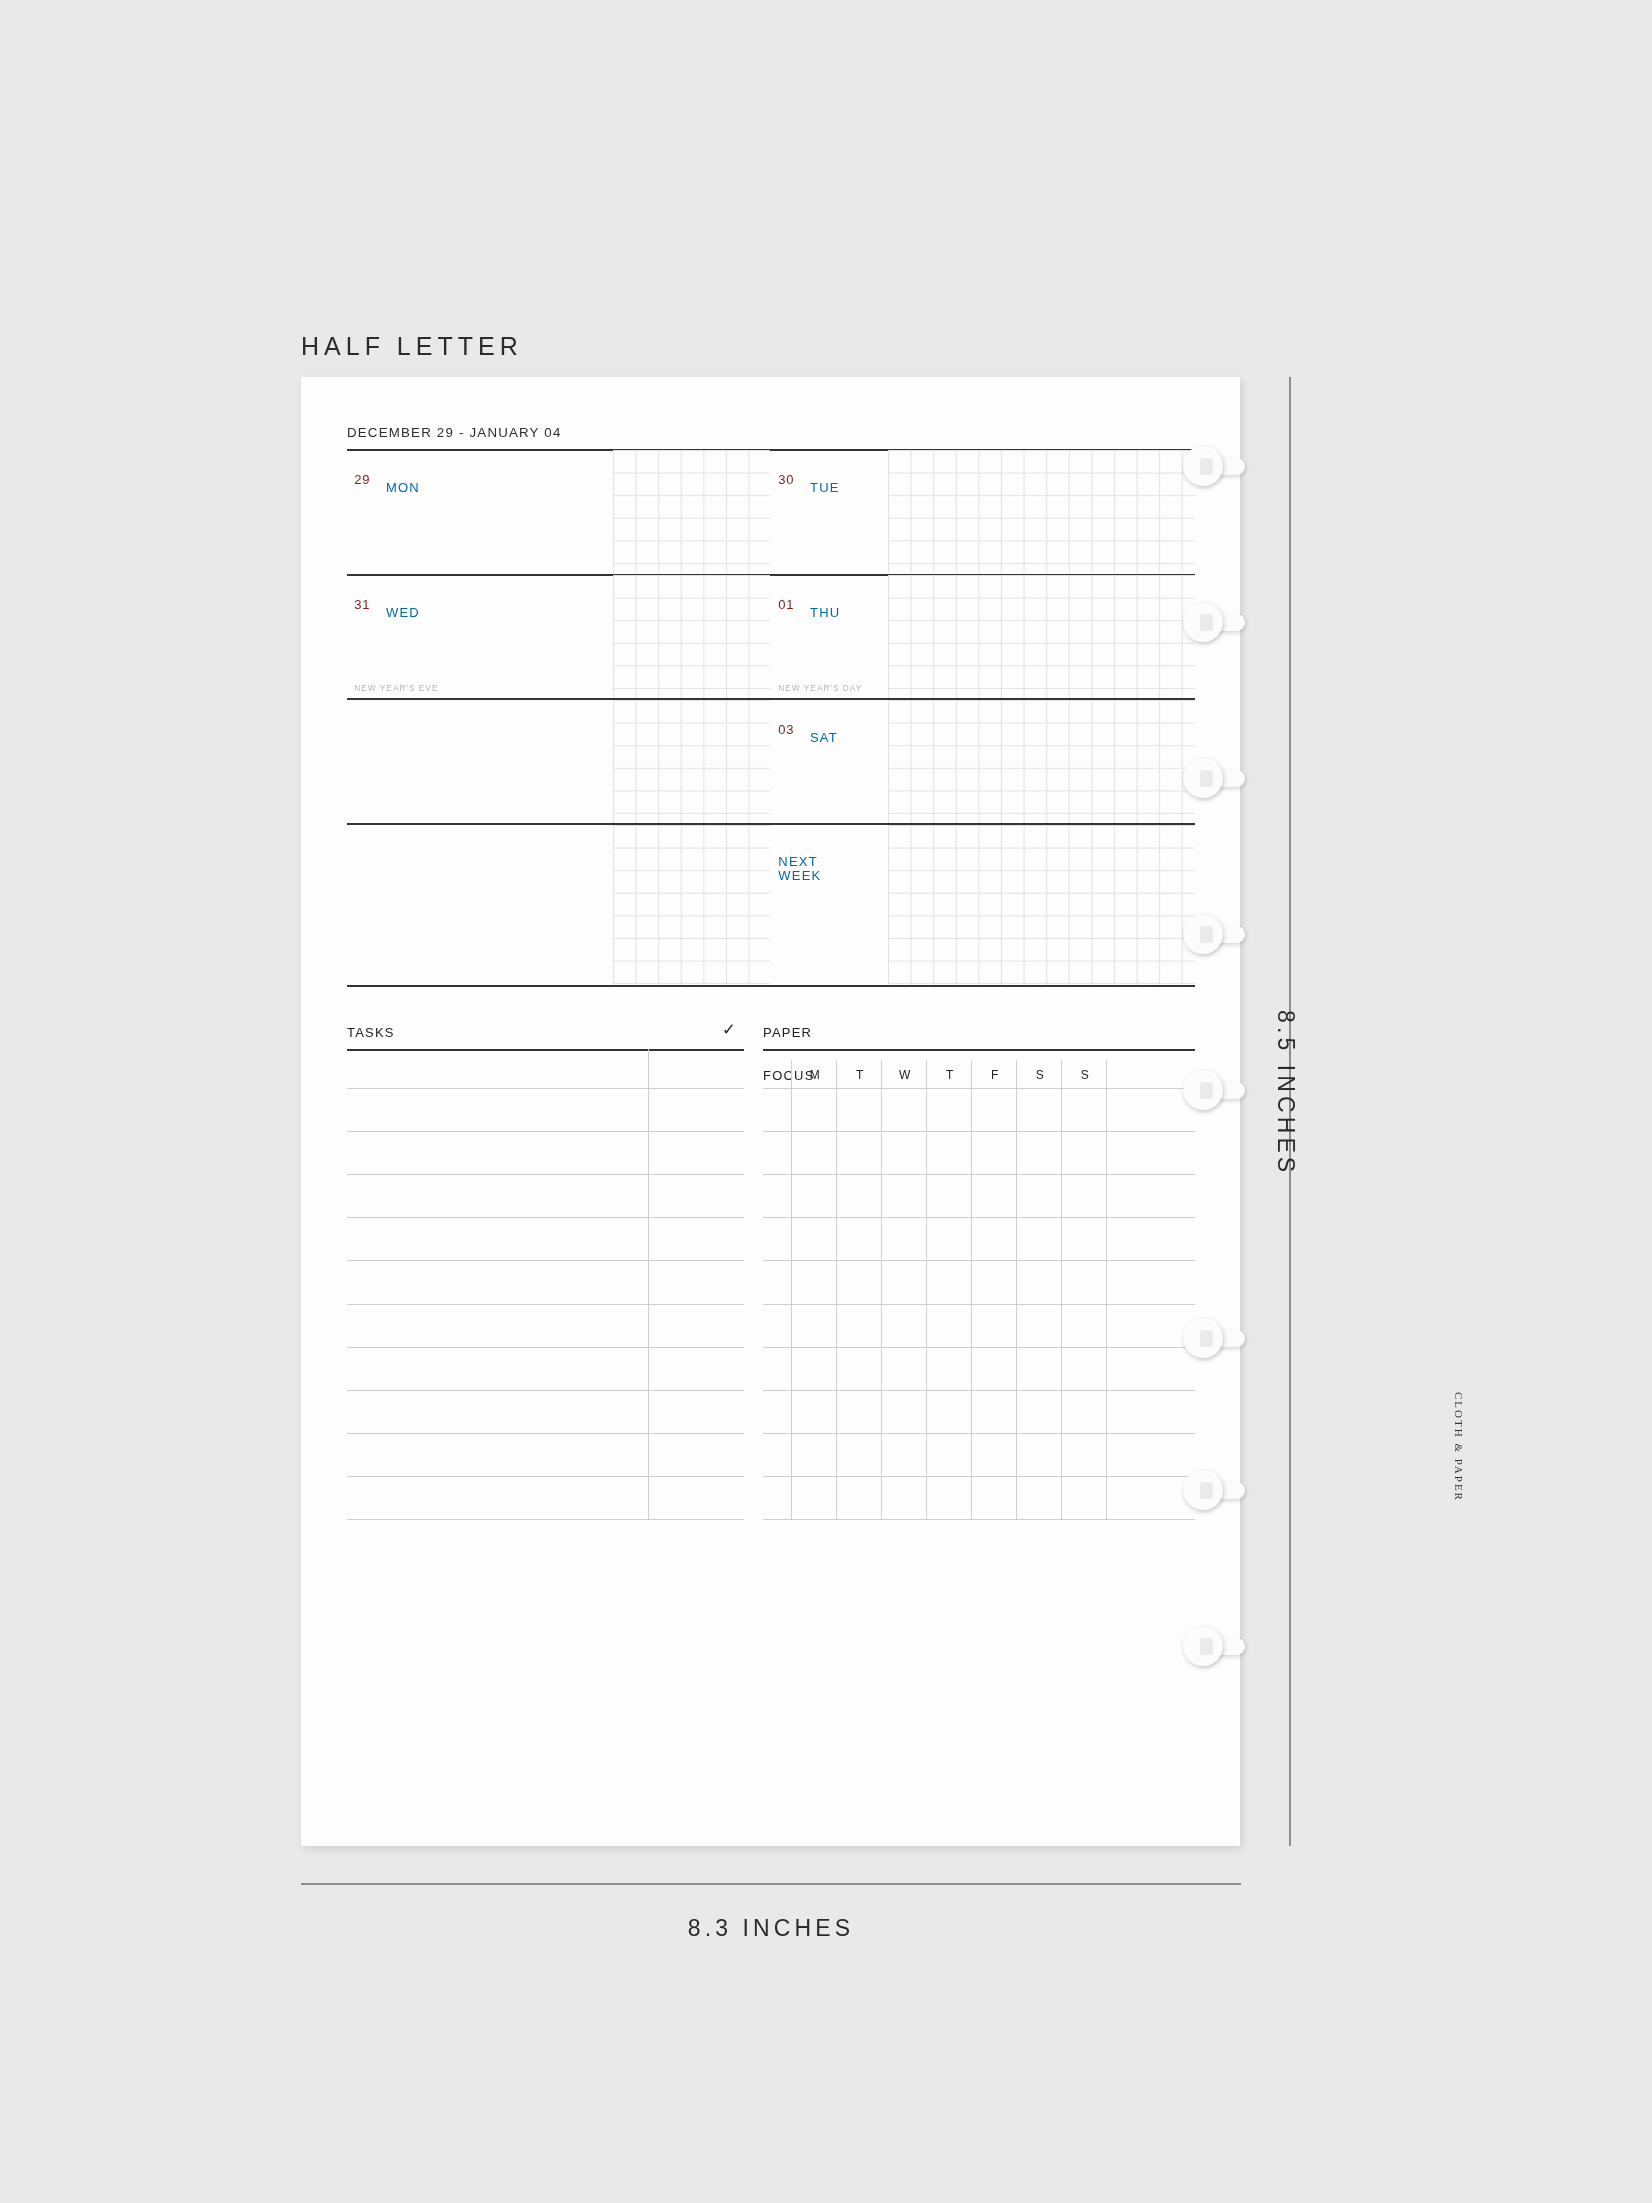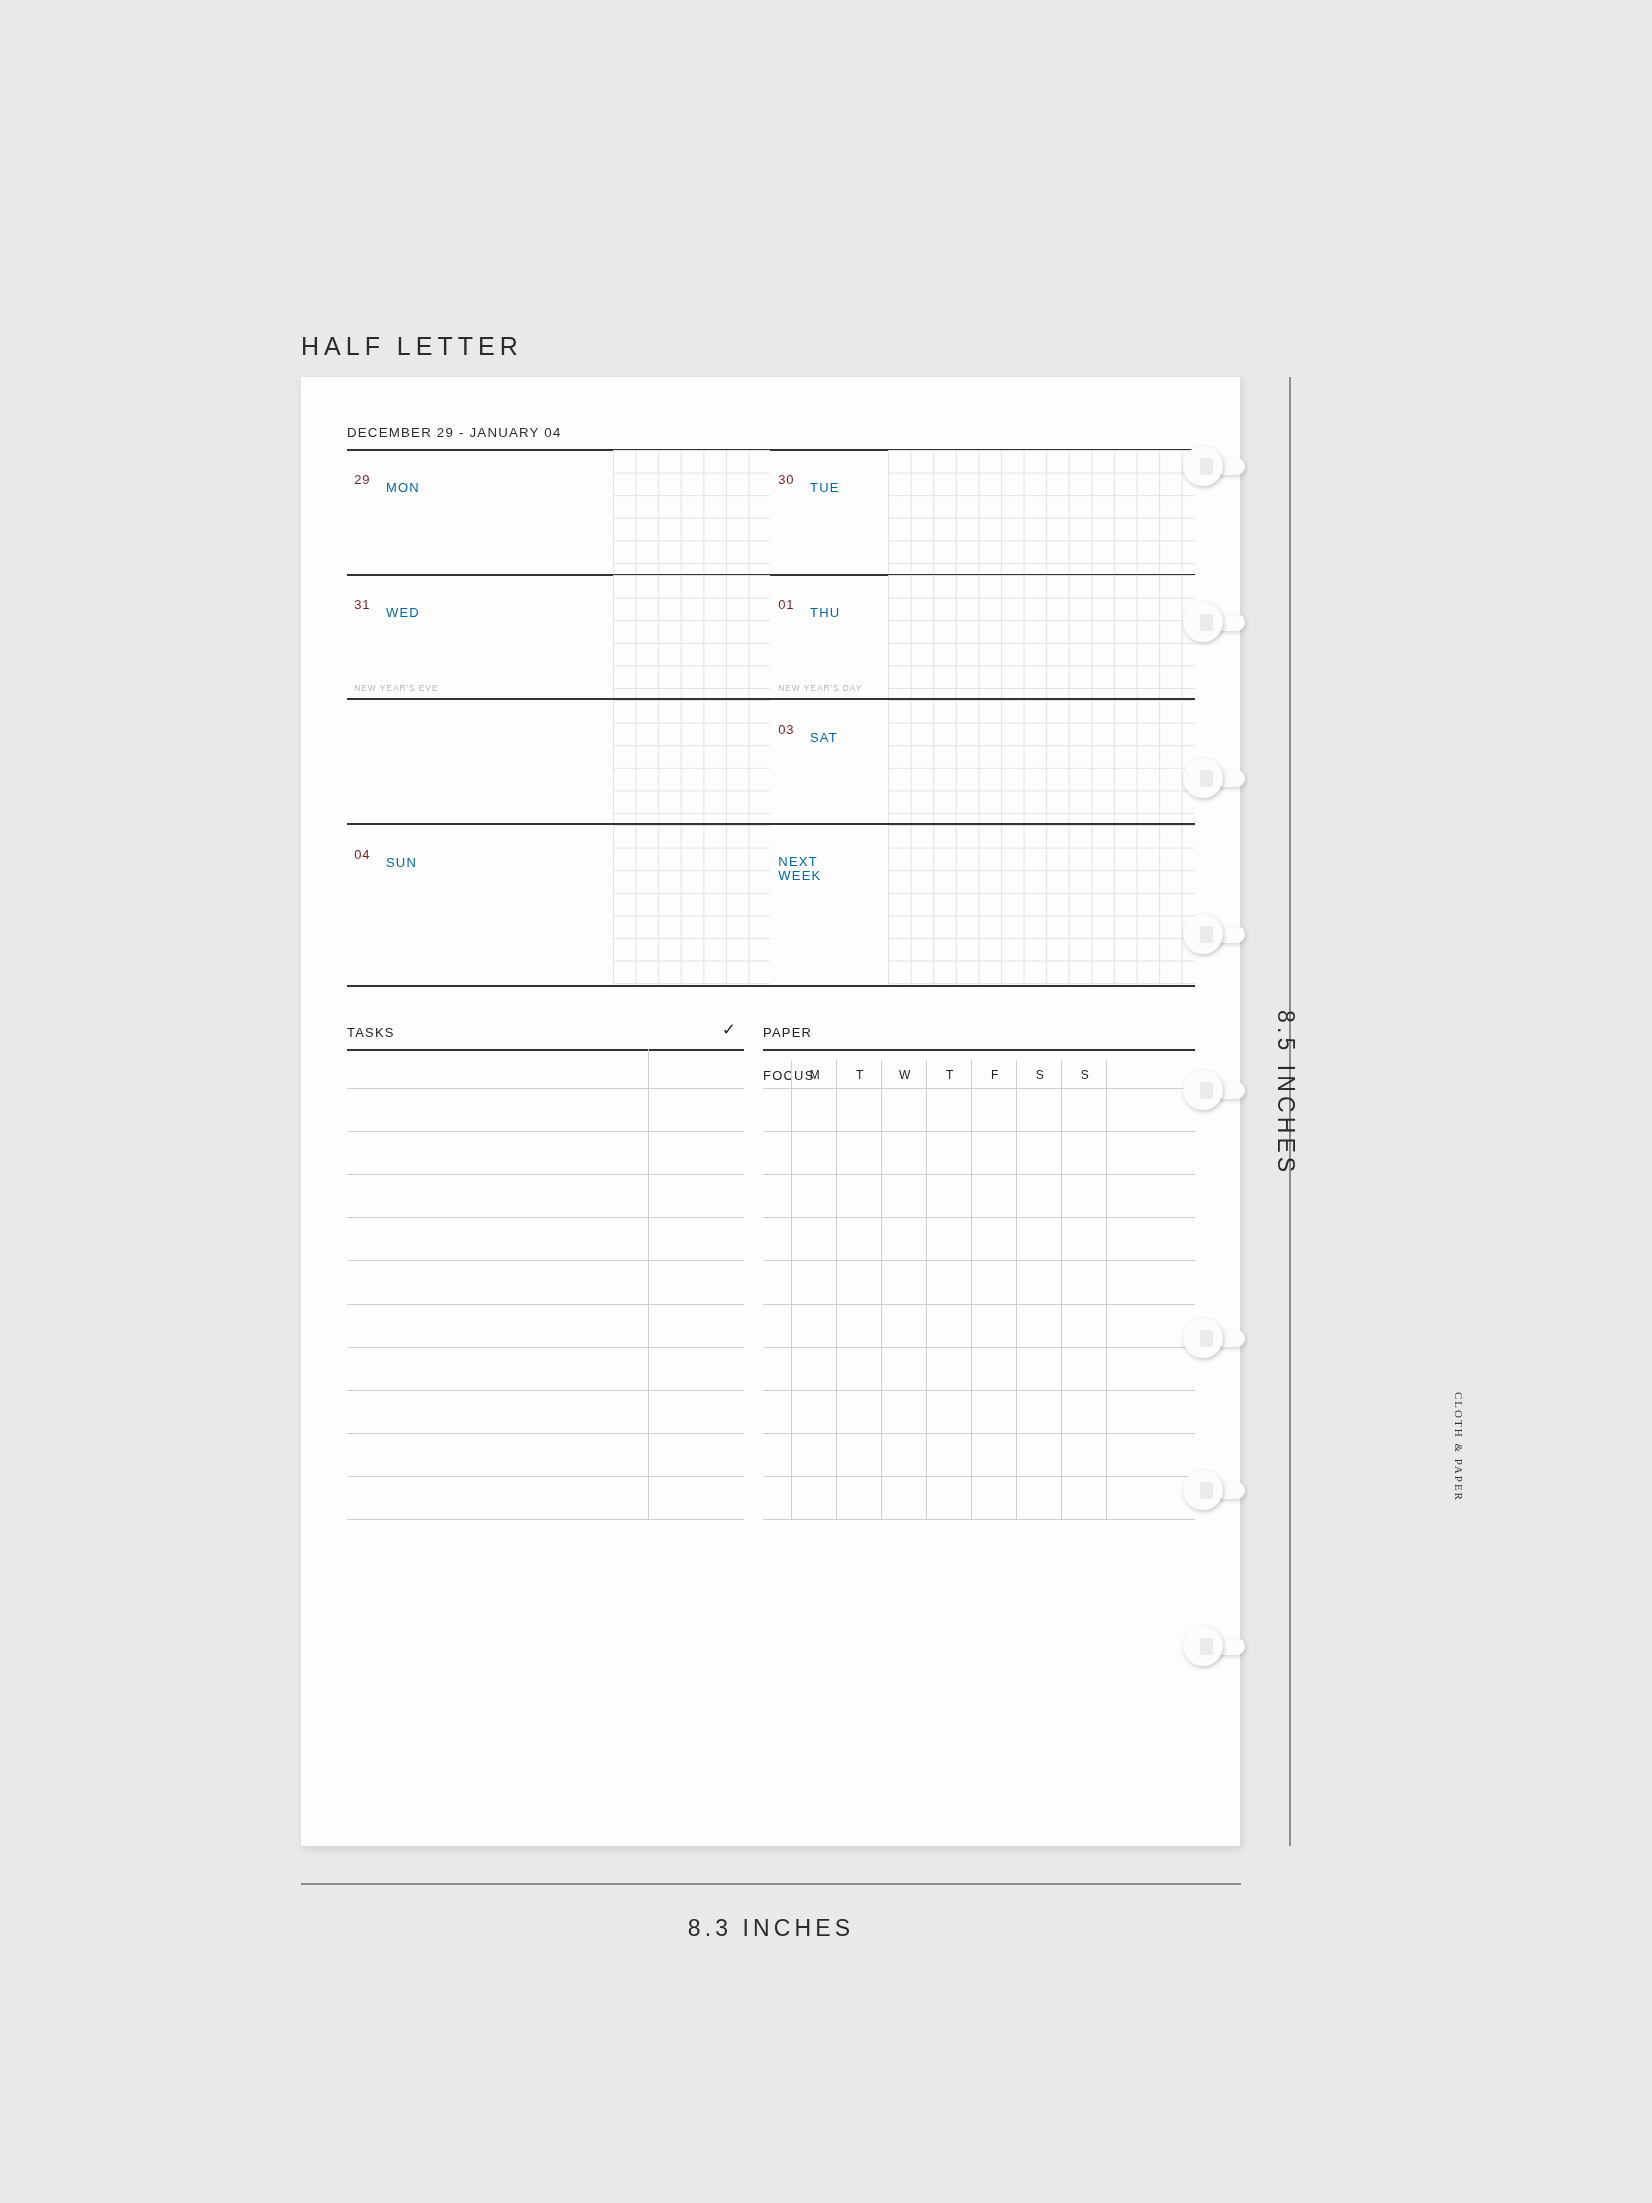--- a/index.html
+++ b/index.html
@@ -273,25 +273,20 @@
 
   <div class="day-block" style="left:470px; top:323px;">
     <span class="day-num">03</span>
     <span class="day-name">SAT</span>
     <span class="holiday"></span>
   </div>
   <div class="grid-area" style="left:587px; top:323px; width:307px; height:123px;"></div>
 
   <div class="rule-dark" style="left:46px; top:446px; width:848px;"></div>
 
-  <div class="day-block" style="left:46px; top:448px;">
-    <span class="day-num">04</span>
-    <span class="day-name">SUN</span>
-    <span class="holiday"></span>
-  </div>
   <div class="grid-area" style="left:312px; top:448px; width:157px; height:160px;"></div>
 
   <div class="day-block" style="left:470px; top:448px;">
     <span class="day-name two-line" style="left:7.3px;">NEXT
 WEEK</span>
   </div>
   <div class="grid-area" style="left:587px; top:448px; width:307px; height:160px;"></div>
 
   <div class="rule-dark" style="left:46px; top:608px; width:848px;"></div>
 

